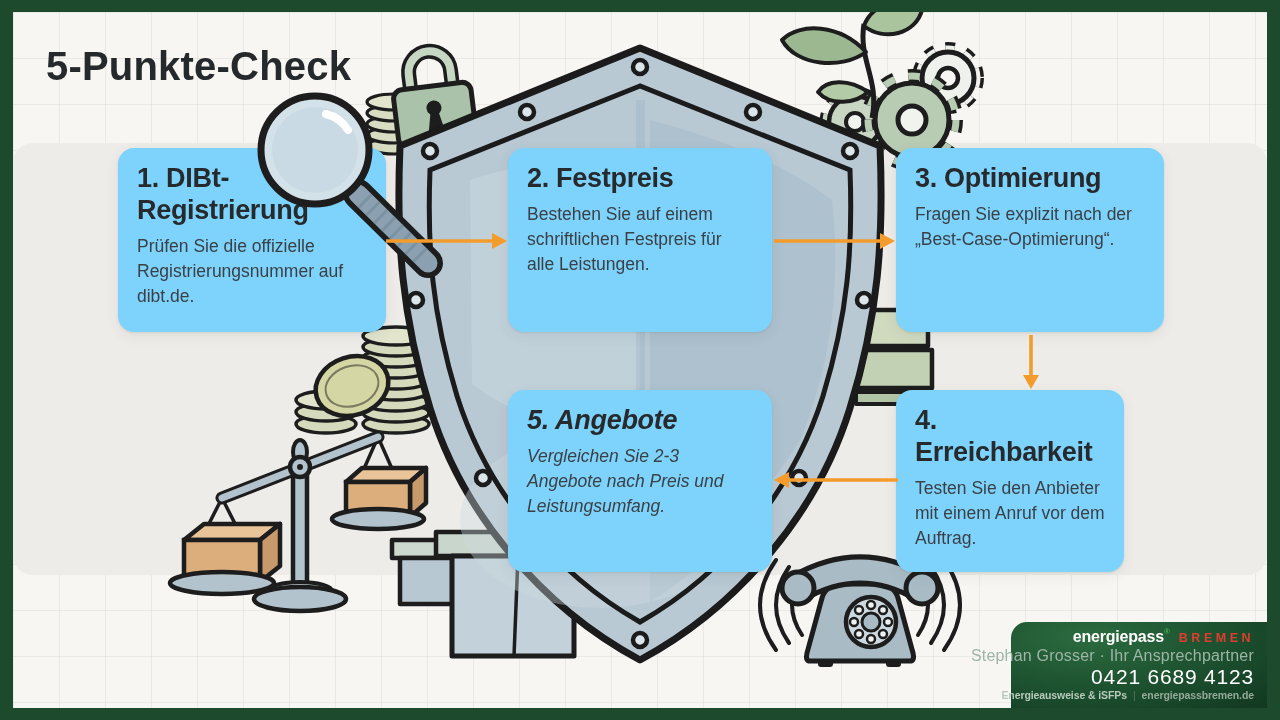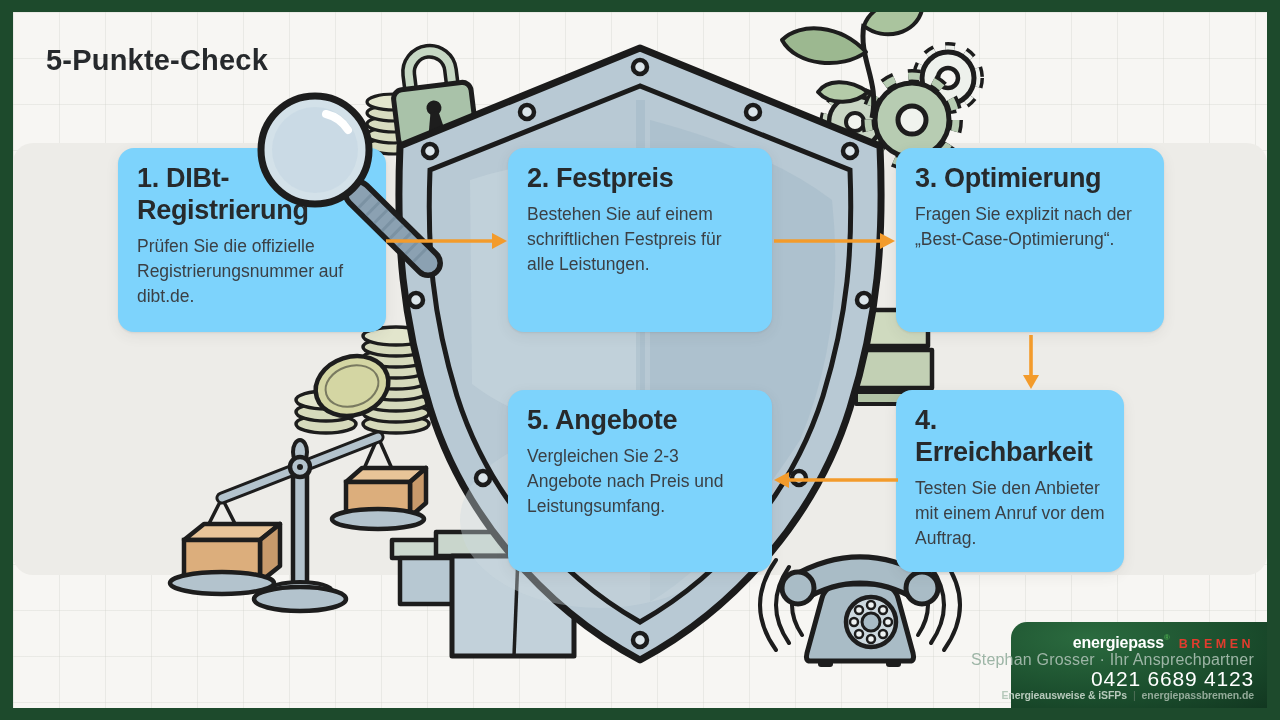--- a/index.html
+++ b/index.html
@@ -7,39 +7,39 @@
           font-family:"Liberation Sans",sans-serif;}
   .page-bg{position:absolute;left:13px;top:12px;right:13px;bottom:12px;background:#f7f6f3;
     background-image:linear-gradient(rgba(203,203,196,.30) 1px,transparent 1px),
                      linear-gradient(90deg,rgba(203,203,196,.30) 1px,transparent 1px);
     background-size:46px 46px;z-index:0;}
   .band{position:absolute;left:13px;top:143px;width:1254px;height:432px;background:#edece8;
         border-radius:20px;z-index:1;}
   .art{position:absolute;left:0;top:0;width:1280px;height:720px;pointer-events:none;}
   .art.back{z-index:2;}
   .art.front{z-index:5;}
-  .title{position:absolute;left:46px;top:44px;margin:0;font-size:29px;font-weight:700;
+  .title{position:absolute;left:46px;top:44px;margin:0;font-size:40px;font-weight:700;
          color:#26292c;letter-spacing:.2px;z-index:3;}
   .card{position:absolute;background:#7dd3fc;border-radius:16px;padding:15px 19px;
         box-shadow:0 1px 2px rgba(60,60,60,.10),0 4px 14px rgba(60,60,60,.08);z-index:4;}
   .card h2{margin:0 0 7px 0;font-size:27px;line-height:1.18;font-weight:700;color:#272a2c;
            letter-spacing:-.3px;}
   .card p{margin:0;font-size:17.5px;line-height:1.43;color:#3b4045;}
   .c1{left:118px;top:148px;width:268px;height:184px;}
   .c2{left:508px;top:148px;width:264px;height:184px;}
   .c3{left:896px;top:148px;width:268px;height:184px;}
   .c4{left:896px;top:390px;width:228px;height:182px;}
-  .c5{left:508px;top:390px;width:264px;height:182px;}
+  .c5{left:508px;top:390px;width:264px;height:182px;font-style:italic;}
   .card,.c1,.c2,.c3,.c4,.c5{box-sizing:border-box;}
   .frame-border{position:absolute;inset:0;border:12px solid #1d4a2c;border-left-width:13px;
                 border-right-width:13px;pointer-events:none;z-index:10;}
   .brand{position:absolute;right:13px;bottom:12px;width:256px;height:86px;z-index:8;
          border-radius:16px 0 0 0;box-sizing:border-box;padding:7px 13px 6px 10px;
          background:radial-gradient(130% 150% at 30% 18%,#2b6b3f 0%,#1a4c2c 48%,#0b2617 100%);
-         display:flex;flex-direction:column;align-items:flex-end;justify-content:flex-end;}
+         display:flex;flex-direction:column;align-items:flex-end;justify-content:space-between;}
   .b-line1{white-space:nowrap;line-height:1;}
   .b-name{font-size:16px;font-weight:700;color:#ffffff;letter-spacing:-.2px;}
   .b-reg{font-size:8px;font-weight:700;color:#4caf50;vertical-align:top;position:relative;top:-1px;}
   .b-city{font-size:12.5px;font-weight:700;color:#e23c2e;letter-spacing:3.5px;margin-left:9px;}
   .b-contact{font-size:16px;color:#9db5a6;letter-spacing:.2px;white-space:nowrap;line-height:1.1;}
   .b-phone{font-size:21px;font-weight:400;color:#ffffff;letter-spacing:.8px;white-space:nowrap;
            line-height:1.05;}
   .b-foot{white-space:nowrap;font-size:10.5px;line-height:1.1;letter-spacing:-.1px;}
   .b-serv{color:#b7c9bb;font-weight:700;}
   .b-sep{color:#57745f;margin:0 6px;}

